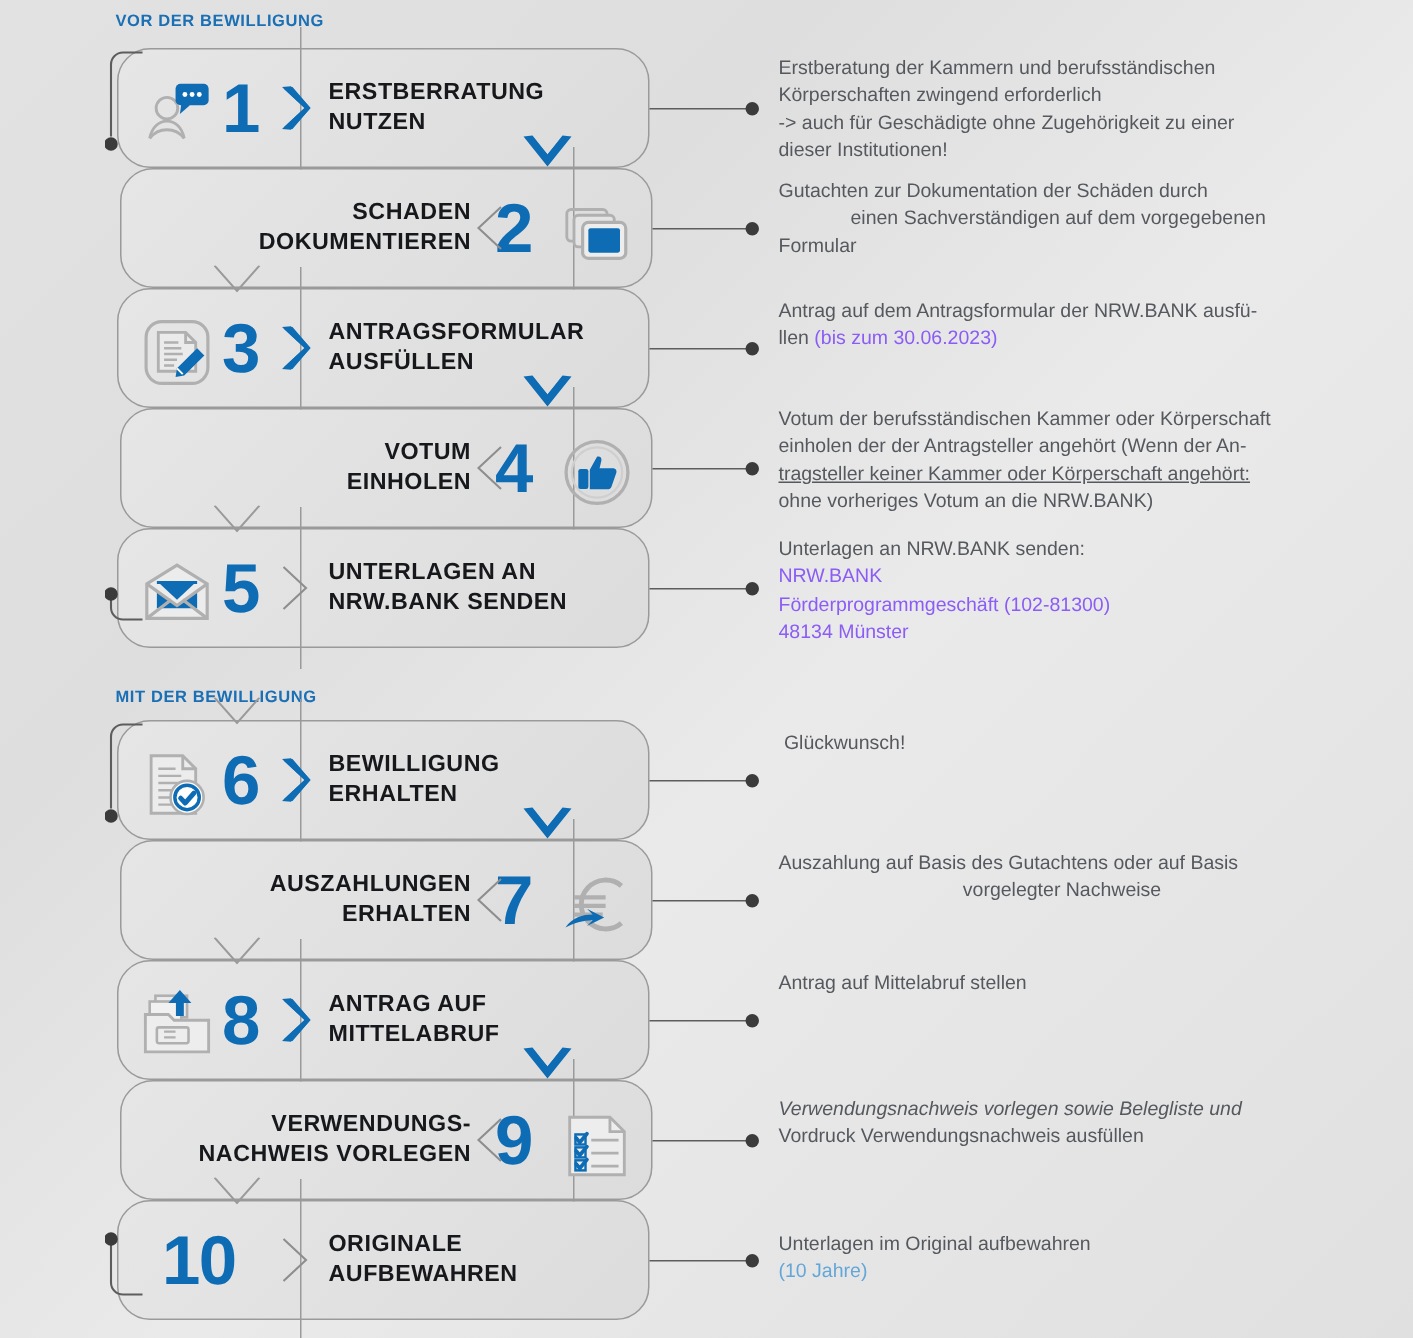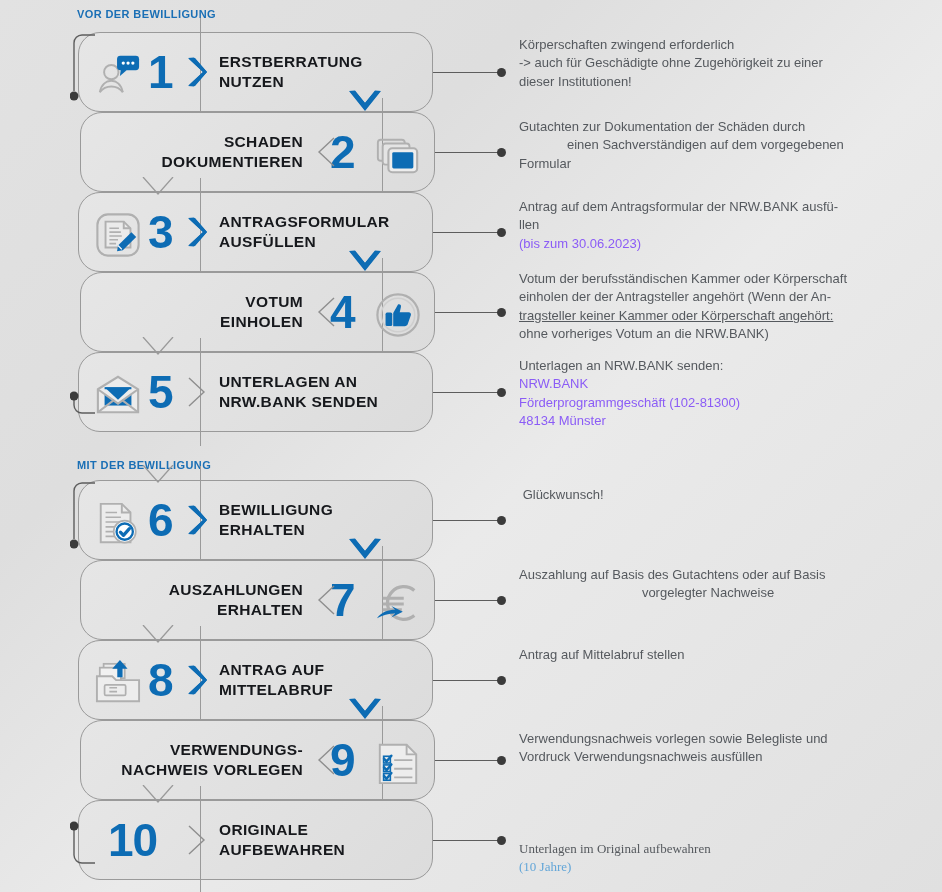--- a/index.html
+++ b/index.html
@@ -36,21 +36,21 @@
     position:absolute; top:-14px; height:108px; width:1.3px; background:#9a9a9a;
   }
 
   
   .title {
     position:absolute; top:0; height:80px; display:flex; flex-direction:column;
     justify-content:center; font-size:15.5px; font-weight:bold; color:#16181c;
     letter-spacing:.35px; line-height:1.28;
   }
   .step.left  .title { left:219px; width:200px; text-align:left; align-items:flex-start; }
-  .step.right .title { left:83px;  width:220px; text-align:center; align-items:flex-end; }
+  .step.right .title { left:94px;  width:220px; text-align:center; align-items:flex-end; }
 
   
   .num {
     position:absolute; top:0; height:80px; display:flex; align-items:center;
     font-size:46px; font-weight:bold; color:#0d6cb4; letter-spacing:-1px;
   }
   .step.left  .num { left:148px; }
   .step.right .num { left:330px; }
   .step.left.wide-num .num { left:108px; }
 
@@ -352,32 +352,33 @@
         <div class="tail" style="left: 142px; top: -15px;"><svg viewBox="0 0 32 18">
             <path d="M1 0l15 17L31 0" fill="none" stroke="#9a9a9a" stroke-width="1.3"></path>
           </svg></div>
         <div class="wire" style="left: 433px; top: 40px; width: 68px;"></div>
         <div class="dot" style="left: 497px; top: 36px;"></div>
       </div>
     </div>
 
   <div id="desc-host">
       <div class="desc" style="top: 36px;">
+        <div style="white-space: pre-wrap;">Erstberatung der Kammern und berufsständischen</div>
         <div style="white-space: pre-wrap;">Körperschaften zwingend erforderlich</div>
         <div style="white-space: pre-wrap;">-&gt; auch für Geschädigte ohne Zugehörigkeit zu einer</div>
         <div style="text-align: left; white-space: pre-wrap;">dieser Institutionen!</div>
       </div>
       <div class="desc" style="top: 118px;">
         <div style="white-space: pre-wrap;">Gutachten zur Dokumentation der Schäden durch</div>
         <div style="white-space: pre-wrap; margin-left: 48px;">einen Sachverständigen auf dem vorgegebenen</div>
         <div style="text-align: left; white-space: pre-wrap;">Formular</div>
       </div>
       <div class="desc nojust" style="top: 198px;">
         <div style="white-space: pre-wrap;">Antrag auf dem Antragsformular der NRW.BANK ausfü-</div>
-        <div style="display: flex; flex-direction: column;">
+        <div style="display: flex;">
           <div style="text-align: left; white-space: pre-wrap;">llen </div>
           <span class="blue">(bis zum 30.06.2023)</span>
         </div>
       </div>
       <div class="desc" style="top: 270px;">
         <div style="white-space: pre-wrap;">Votum der berufsständischen Kammer oder Körperschaft</div>
         <div style="white-space: pre-wrap;">einholen der der Antragsteller angehört (Wenn der An-</div>
         <div style="white-space: pre-wrap; text-decoration: underline;">tragsteller keiner Kammer oder Körperschaft angehört:</div>
         <div style="text-align: left; white-space: pre-wrap;">ohne vorheriges Votum an die NRW.BANK)</div>
       </div>
@@ -391,24 +392,24 @@
         <div style="text-align: left; white-space: pre-wrap;"> Glückwunsch!</div>
       </div>
       <div class="desc nojust" style="top: 566px;">
         <div style="white-space: pre-wrap;">Auszahlung auf Basis des Gutachtens oder auf Basis</div>
         <div style="text-align: center; white-space: pre-wrap;">vorgelegter Nachweise</div>
       </div>
       <div class="desc nojust" style="top: 646px;">
         <div style="text-align: left; white-space: pre-wrap;">Antrag auf Mittelabruf stellen</div>
       </div>
       <div class="desc nojust" style="top: 730px;">
-        <div style="white-space: pre-wrap;">Verwendungsnachweis vorlegen sowie Belegliste und</div>
+        <div style="white-space: pre-wrap; font-style: italic;">Verwendungsnachweis vorlegen sowie Belegliste und</div>
         <div style="text-align: left; white-space: pre-wrap;">Vordruck Verwendungsnachweis ausfüllen</div>
       </div>
-      <div class="desc nojust" style="top: 840px; font-family: Liberation Serif, serif;">
+      <div class="desc nojust" style="top: 820px;">
         <div style="text-align: left; white-space: pre-wrap;">Unterlagen im Original aufbewahren</div>
         <div class="blue-light">(10 Jahre)</div>
       </div>
     </div>
 
 <div class="lead" style="left: 70px; top: 34px; width: 26px; height: 70px;"><svg viewBox="0 0 26 70" width="26" height="70">
         <path d="M25 1H12A8 8 0 004 9v48" fill="none" stroke="#5d5d5d" stroke-width="1.4"></path>
         <circle cx="4" cy="62" r="4.5" fill="#3b3b3b"></circle>
       </svg></div>
     <div class="lead" style="left: 70px; top: 352px; width: 26px; height: 62px;"><svg viewBox="0 0 26 62" width="26" height="62">

